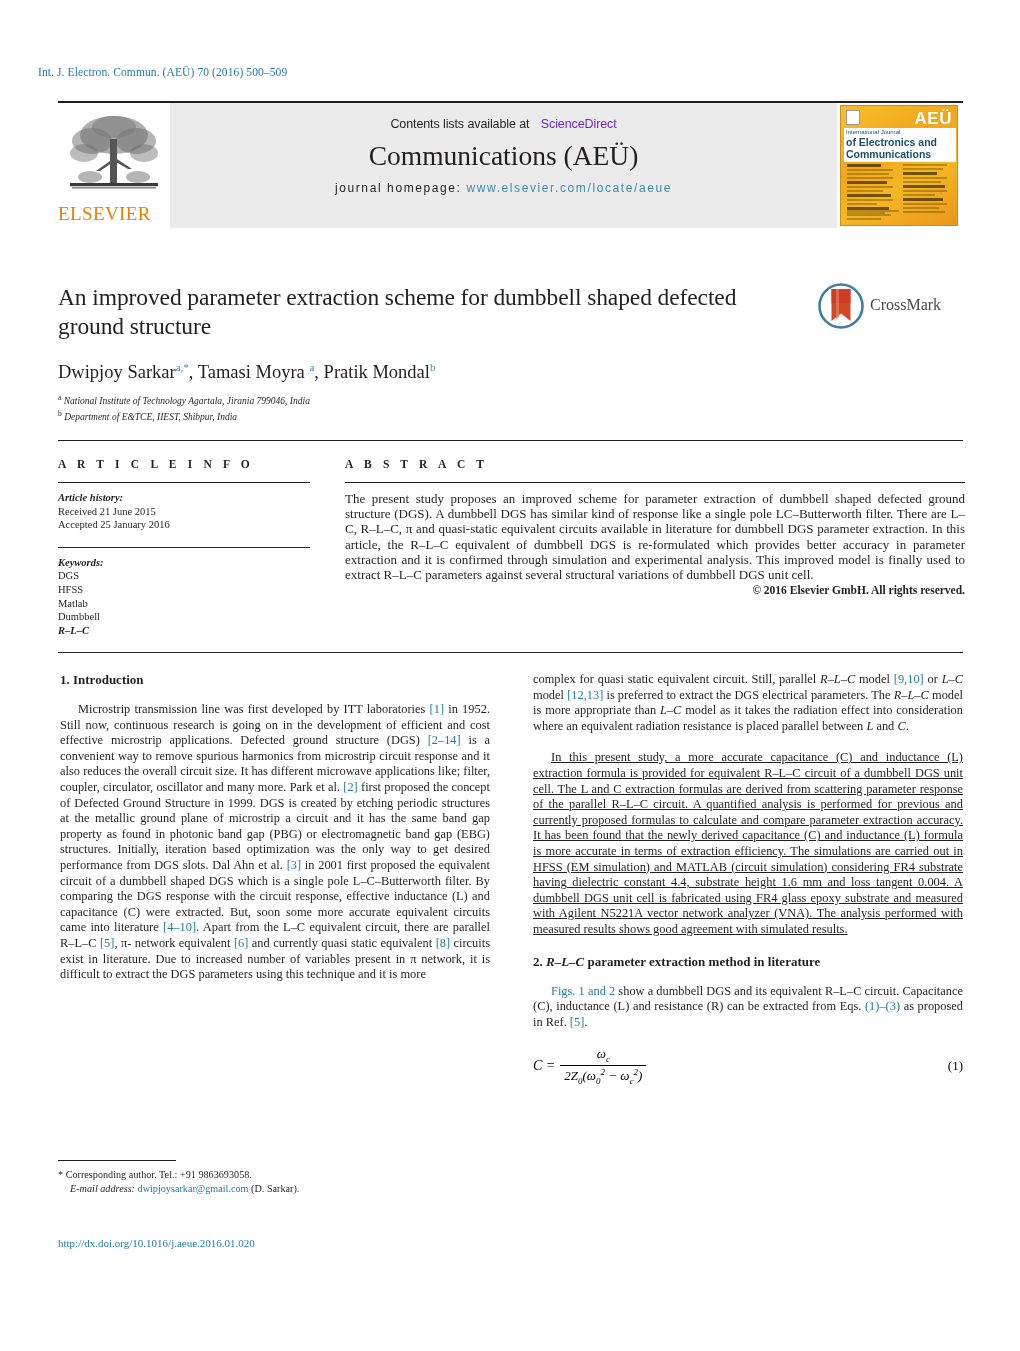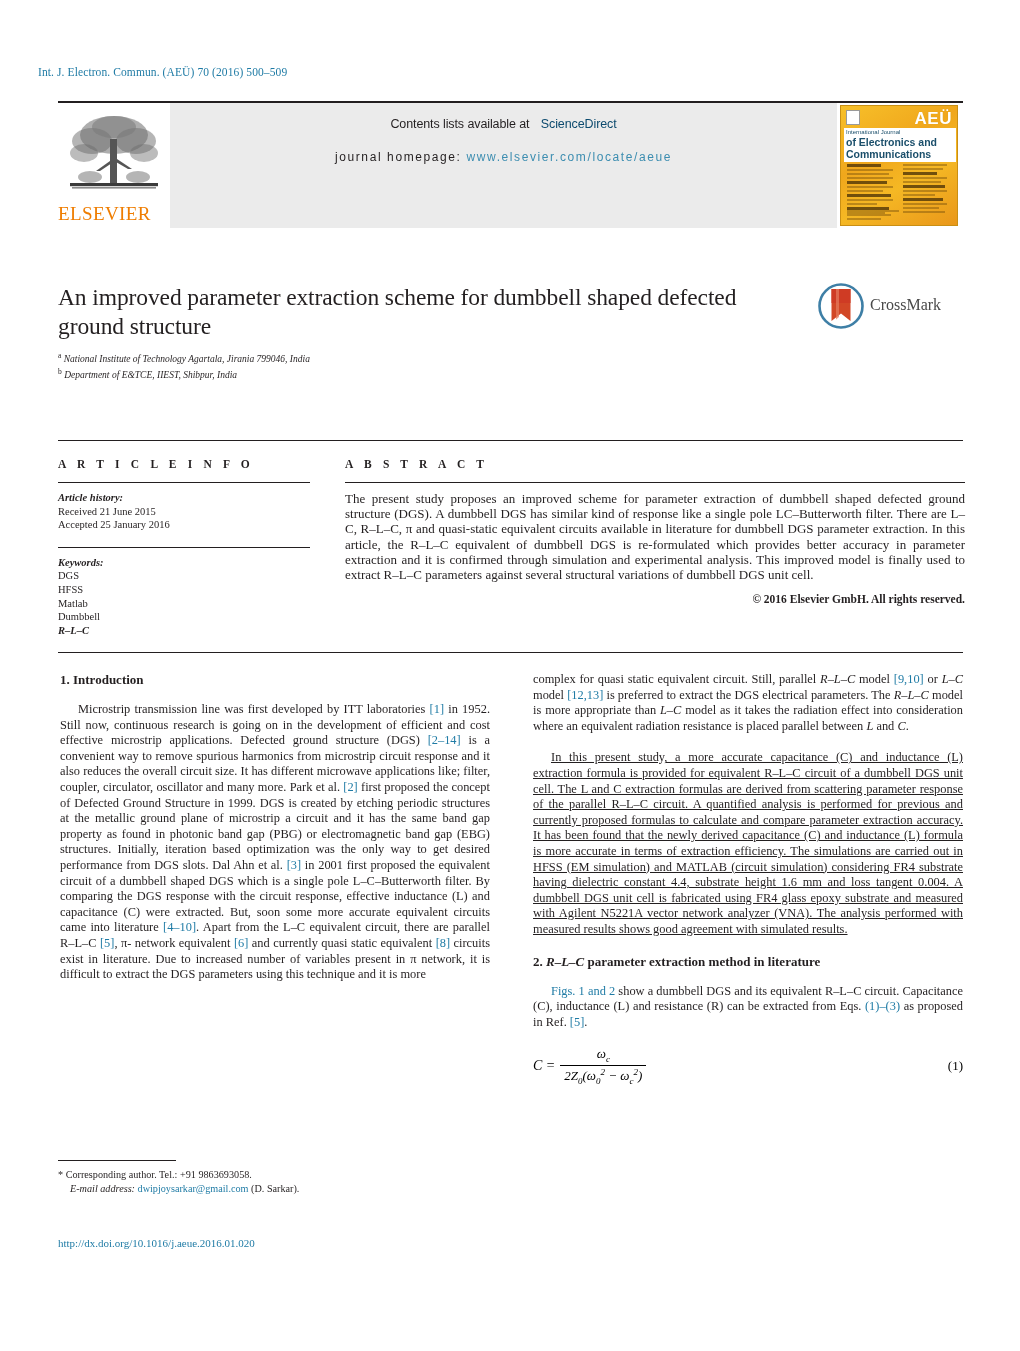--- a/index.html
+++ b/index.html
@@ -80,21 +80,21 @@
     position: relative;
   }
   .contents-line {
     font-size: 12.5px;
     padding-top: 14px;
     font-family: "Liberation Sans", sans-serif;
     color: #231f20;
     letter-spacing: -0.1px;
   }
   .contents-line .sd {
-    color: #0c4a6e;
+    color: #6d28d9;
     margin-left: 8px;
   }
   .journal-title {
     font-size: 27.5px;
     line-height: 31px;
     color: #231f20;
     padding-top: 9px;
     font-family: "Liberation Serif", serif;
   }
   .homepage-line {
@@ -266,21 +266,21 @@
     width: 620px;
   }
   .abs-body {
     font-size: 13px;
     line-height: 15.2px;
     text-align: justify;
     color: #231f20;
     font-family: "Liberation Serif", serif;
   }
   .abs-copy {
-    margin-top: 11px;
+    margin-top: 2px;
     text-align: right;
     font-size: 11.5px;
     font-weight: bold;
     color: #231f20;
   }
 
   
   .col {
     position: absolute;
     top: 672px;
@@ -407,20 +407,21 @@
           </g>
         </svg>
         <div class="elsevier-word">ELSEVIER</div>
       </div>
 
       <div class="grey-panel">
         <div class="contents-line">
           <span>Contents lists available at </span><span class="sd">ScienceDirect</span>
         </div>
         <div class="journal-title">
+          <div>Communications (AEÜ)</div>
         </div>
         <div class="homepage-line">
           <span>journal homepage:</span>
           <span class="url">www.elsevier.com/locate/aeue</span>
         </div>
       </div>
 
       <div class="cover-block">
         <div class="cover-img">
           <div class="cover-sq"></div>
@@ -466,20 +467,23 @@
             <div class="cover-line" style="width:34px"></div>
           </div>
         </div>
       </div>
 
     </div>
   </div>
 
   <div class="title-area">
     <div class="paper-title">An improved parameter extraction scheme for dumbbell shaped defected ground structure</div>
+    <div class="authors">
+      Dwipjoy Sarkar<sup>a,*</sup>, Tamasi Moyra <sup>a</sup>, Pratik Mondal<sup>b</sup>
+    </div>
     <div class="affils">
       <div>
         <sup>a</sup>
         <span>National Institute of Technology Agartala, Jirania 799046, India</span>
       </div>
       <div>
         <sup>b</sup>
         <span>Department of E&amp;TCE, IIEST, Shibpur, India</span>
       </div>
     </div>

